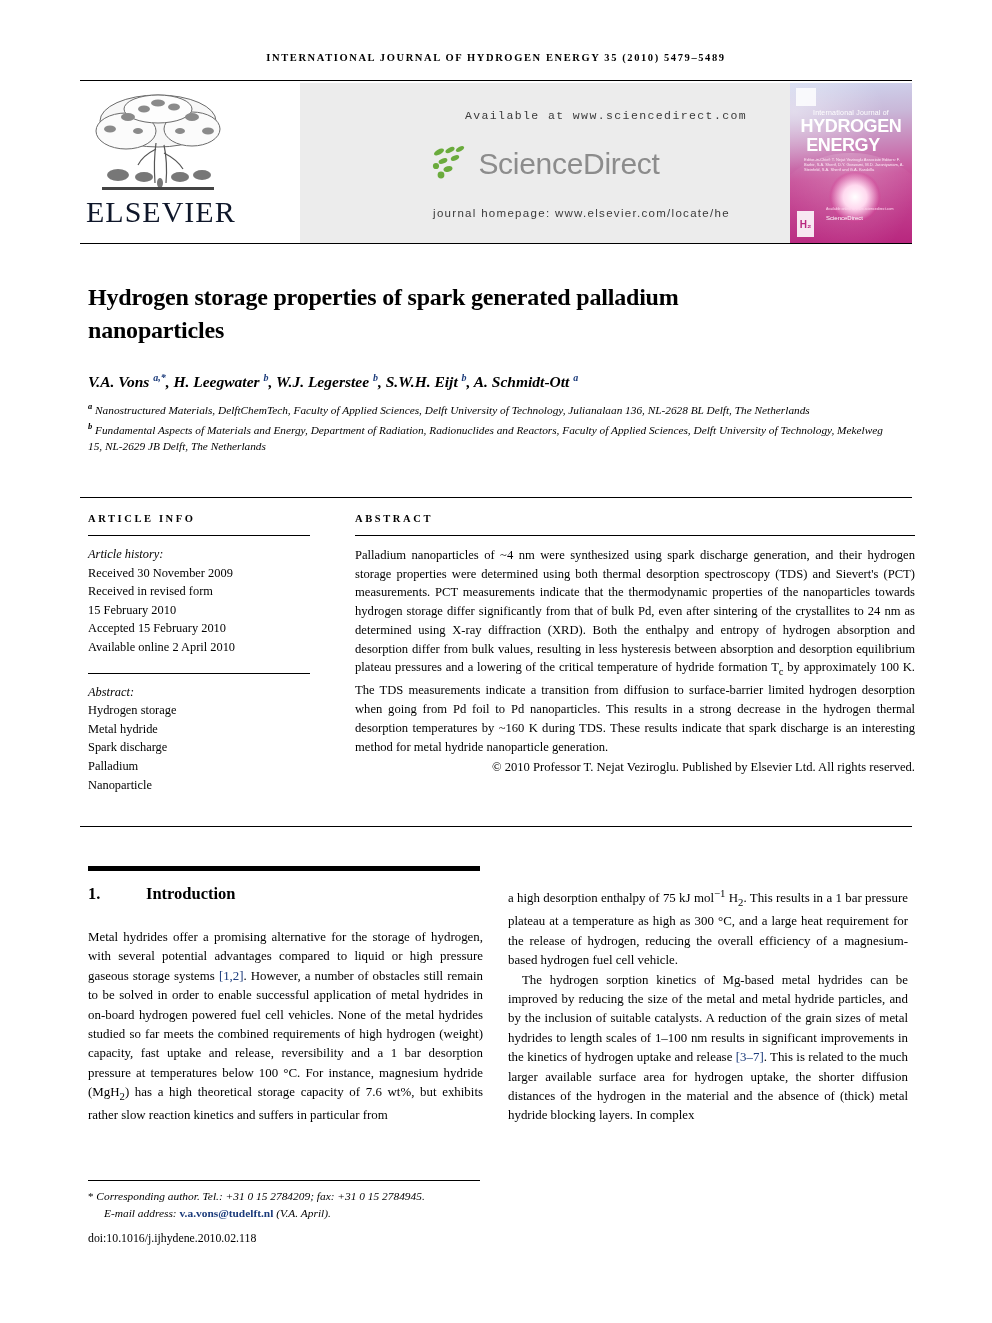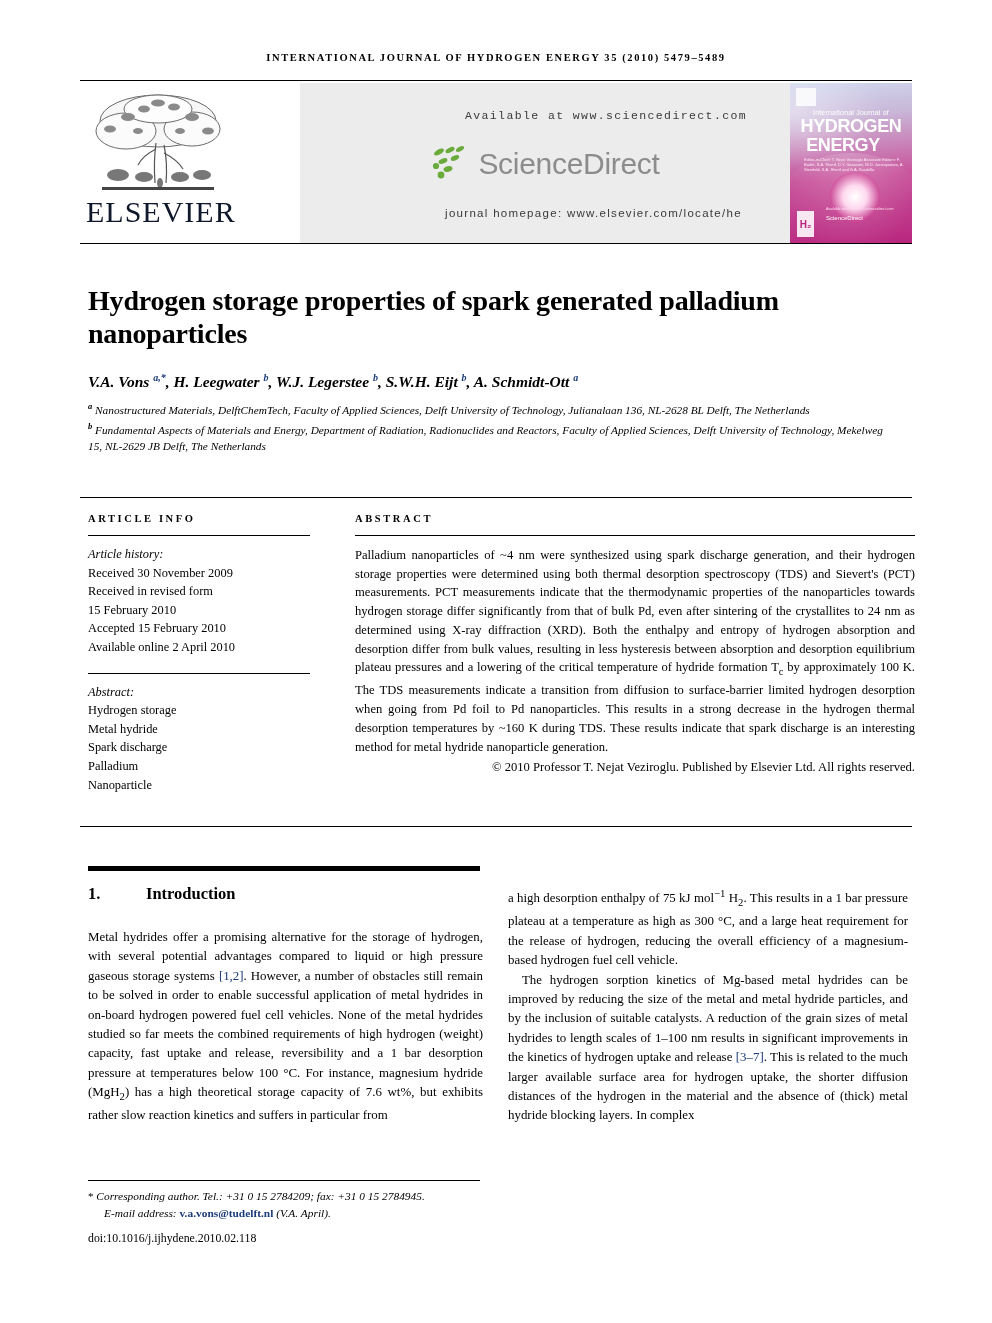--- a/index.html
+++ b/index.html
@@ -67,21 +67,21 @@
     display: flex; align-items: center; justify-content: center;
   }
   .sd-logo-text {
     font-family: "Liberation Sans", sans-serif;
     font-size: 30px;
     color: #8c8c8c;
     letter-spacing: -0.3px;
     margin-left: 4px;
   }
   .sd-homepage {
-    position: absolute; left: 12px; top: 124px; width: 563px;
+    position: absolute; left: 0; top: 124px; width: 563px;
     text-align: center;
     font-family: "Liberation Sans", sans-serif;
     font-size: 11.5px;
     letter-spacing: 1.3px;
     color: #3a3a3a;
   }
   .cover {
     position: absolute; left: 710px; top: 0; width: 122px; height: 160px;
     overflow: hidden;
     background: linear-gradient(175deg, #cfd7ef 0%, #c9b7d8 22%, #c9559c 58%, #b8267e 100%);
@@ -163,21 +163,21 @@
   .rule-masthead-bot {
     position: absolute; left: 80px; top: 243px; width: 832px;
     border-top: 1.6px solid #000;
   }
 
   
   .title {
     position: absolute; left: 88px; top: 265px; width: 700px;
     font-family: "Liberation Serif", serif;
     font-weight: bold;
-    font-size: 28px;
+    font-size: 24px;
     line-height: 33px;
     letter-spacing: -0.2px;
   }
   .authors {
     position: absolute; left: 88px; top: 372px; width: 810px;
     font-family: "Liberation Serif", serif;
     font-weight: bold;
     font-style: italic;
     font-size: 15.5px;
   }

